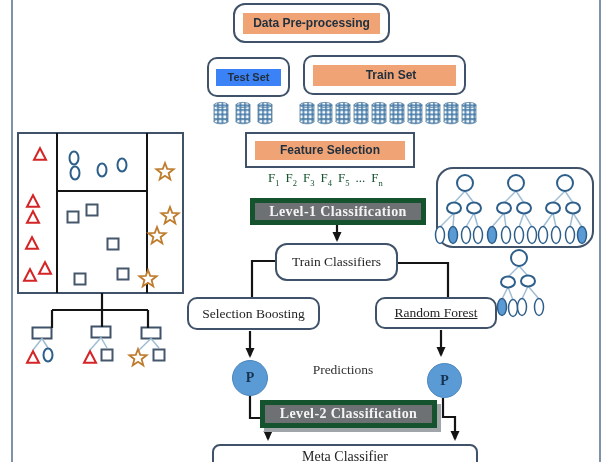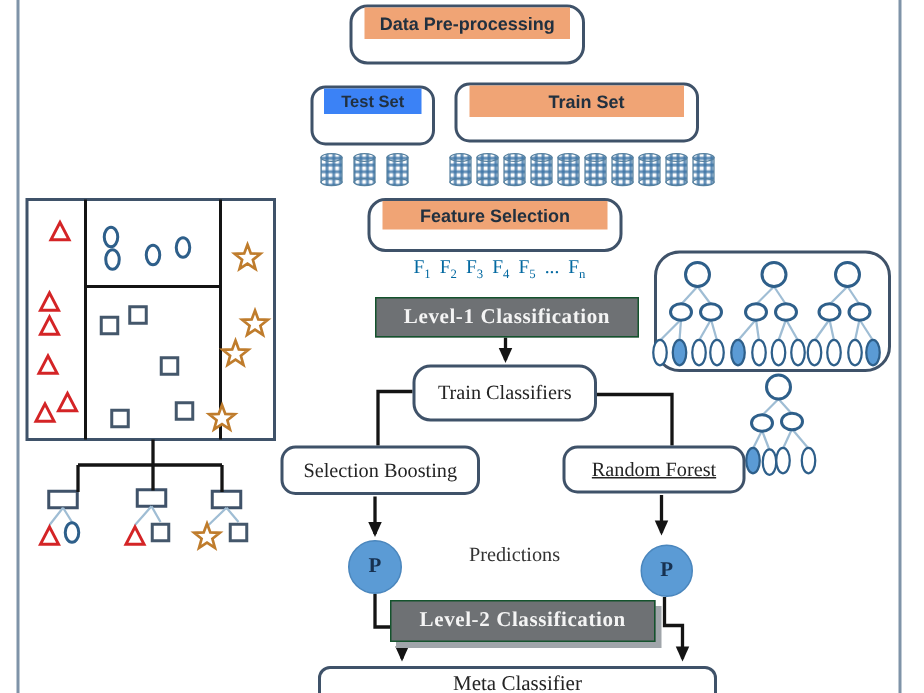--- a/index.html
+++ b/index.html
@@ -1,29 +1,29 @@
 <!DOCTYPE html>
 <html><head>
 <meta charset="utf-8">
 <style>
   html,body{margin:0;padding:0;background:#fff;}
   body{width:616px;height:462px;overflow:hidden;}
   #stage{position:relative;width:616px;height:462px;background:#ffffff;font-family:"Liberation Serif",serif;}
   #shapes{position:absolute;left:0;top:0;}
-  .rbox{position:absolute;box-sizing:border-box;background:#fff;border:2px solid #3f5269;display:flex;justify-content:center;}
+  .rbox{position:absolute;box-sizing:border-box;background:#fff;border:2px solid #3f5269;display:flex;align-items:center;justify-content:center;}
   .obar{flex:1;margin:0 8px;display:flex;align-items:center;justify-content:center;
         font-family:"Liberation Sans",sans-serif;font-weight:bold;color:#21303f;}
   .wbox{position:absolute;box-sizing:border-box;background:#fff;border:2px solid #3f5269;
         display:flex;align-items:center;justify-content:center;color:#242424;font-size:13.5px;}
   .graybox{position:absolute;box-sizing:border-box;display:flex;align-items:center;justify-content:center;
-        font-weight:bold;font-size:14px;letter-spacing:.4px;color:#f4f4f4;border:1px solid #14532d;}
+        font-weight:bold;font-size:14px;letter-spacing:.4px;color:#f4f4f4;border:5px solid #14532d;}
   .pcircle{position:absolute;box-sizing:border-box;border-radius:50%;display:flex;align-items:center;justify-content:center;
         font-size:14px;font-weight:bold;}
   .plain-label{position:absolute;text-align:center;color:#333;}
-  #features-row{position:absolute;left:247px;top:170px;width:172px;text-align:center;color:#0369a1;font-size:13px;}
+  #features-row{position:absolute;left:265px;top:170px;width:172px;color:#14532d;font-size:13px;}
   #features-row .f{margin:0 3px;}
   #features-row sub{font-size:8.5px;}
 </style>
 </head>
 <body>
 
 <div id="stage">
 
   <svg id="shapes" width="616" height="462" viewBox="0 0 616 462">
       <defs>
@@ -201,21 +201,21 @@
   </div>
 
   <div class="rbox" id="box-test" style="left:207px;top:57px;width:83px;height:40px;border-radius:10px;">
     <div class="obar" style="height: 17px; font-size: 11px; margin: 0px 7px; background: #3b82f6;">Test Set</div>
   </div>
 
   <div class="rbox" id="box-train" style="left:303px;top:55px;width:163px;height:40px;border-radius:10px;">
     <div class="obar" style="height: 21px; font-size: 12px; background: rgb(240, 164, 117); padding-left: 13px;">Train Set</div>
   </div>
 
-  <div class="rbox" id="box-feature" style="left:245px;top:132px;width:170px;height:36px;border-radius:12px;">
+  <div class="rbox" id="box-feature" style="left:245px;top:132px;width:170px;height:36px;border-radius:0;">
     <div class="obar" style="height: 19px; font-size: 12px; background: rgb(240, 164, 117);">Feature Selection</div>
   </div>
 
   <div id="features-row"><span class="f">F<sub>1</sub></span><span class="f">F<sub>2</sub></span><span class="f">F<sub>3</sub></span><span class="f">F<sub>4</sub></span><span class="f">F<sub>5</sub></span><span class="f">...</span><span class="f">F<sub>n</sub></span></div>
 
   <div class="graybox" id="box-level1" style="left: 250px; top: 198px; width: 176px; height: 27px; background: rgb(110, 113, 116);">Level-1 Classification</div>
 
   <div class="wbox" id="box-base" style="left:275px;top:243px;width:123px;height:38px;border-radius:12px;">Train Classifiers</div>
 
   <div class="wbox" id="box-gb" style="left:187px;top:297px;width:133px;height:33px;border-radius:10px;">Selection Boosting</div>

